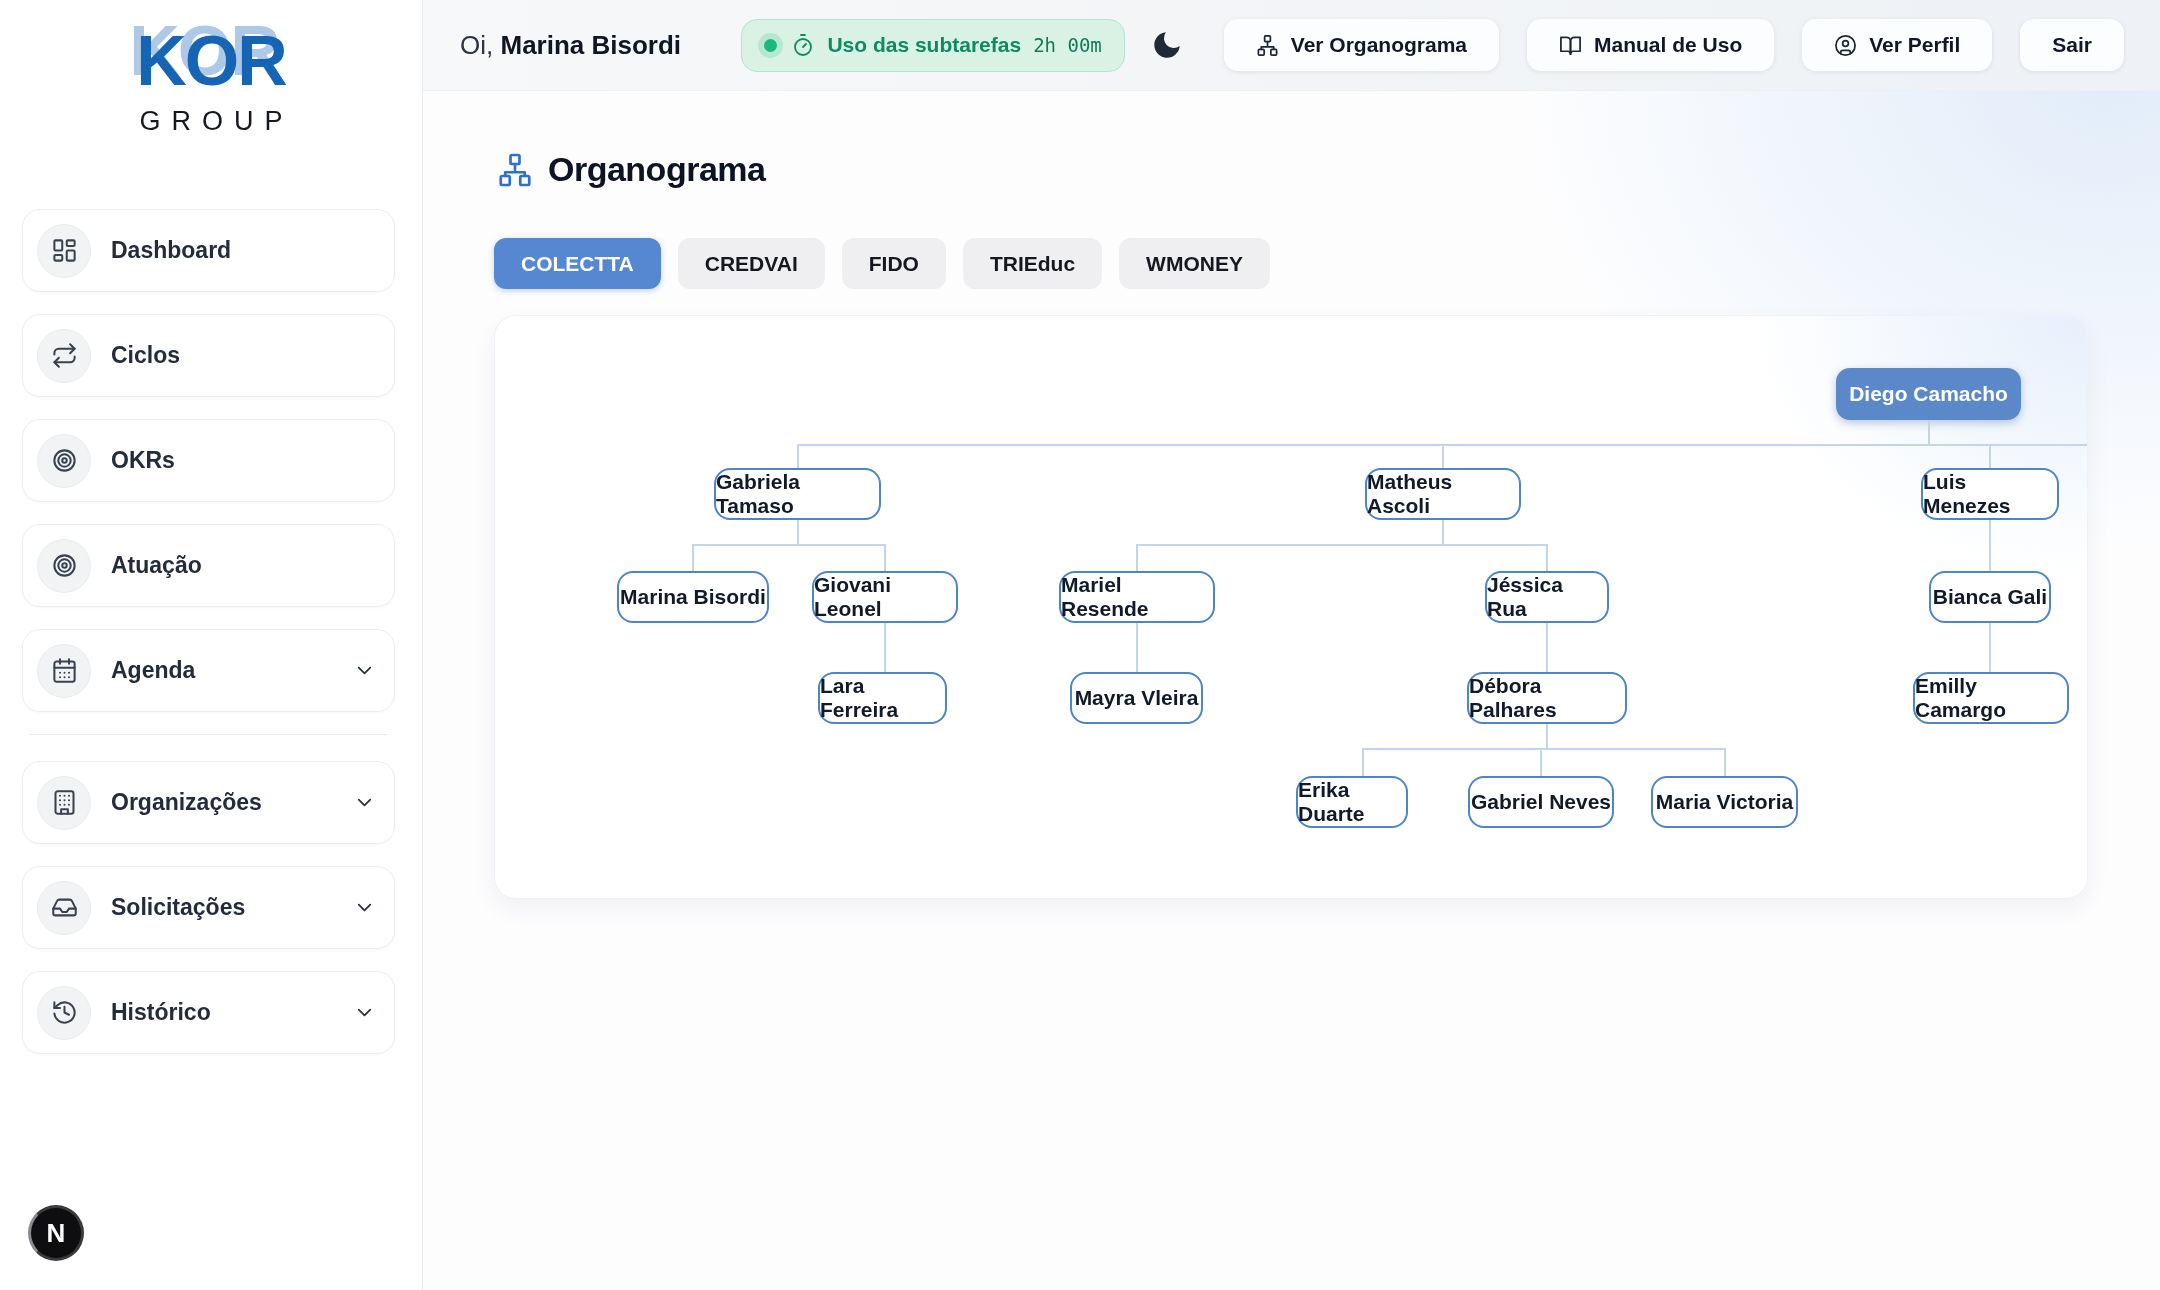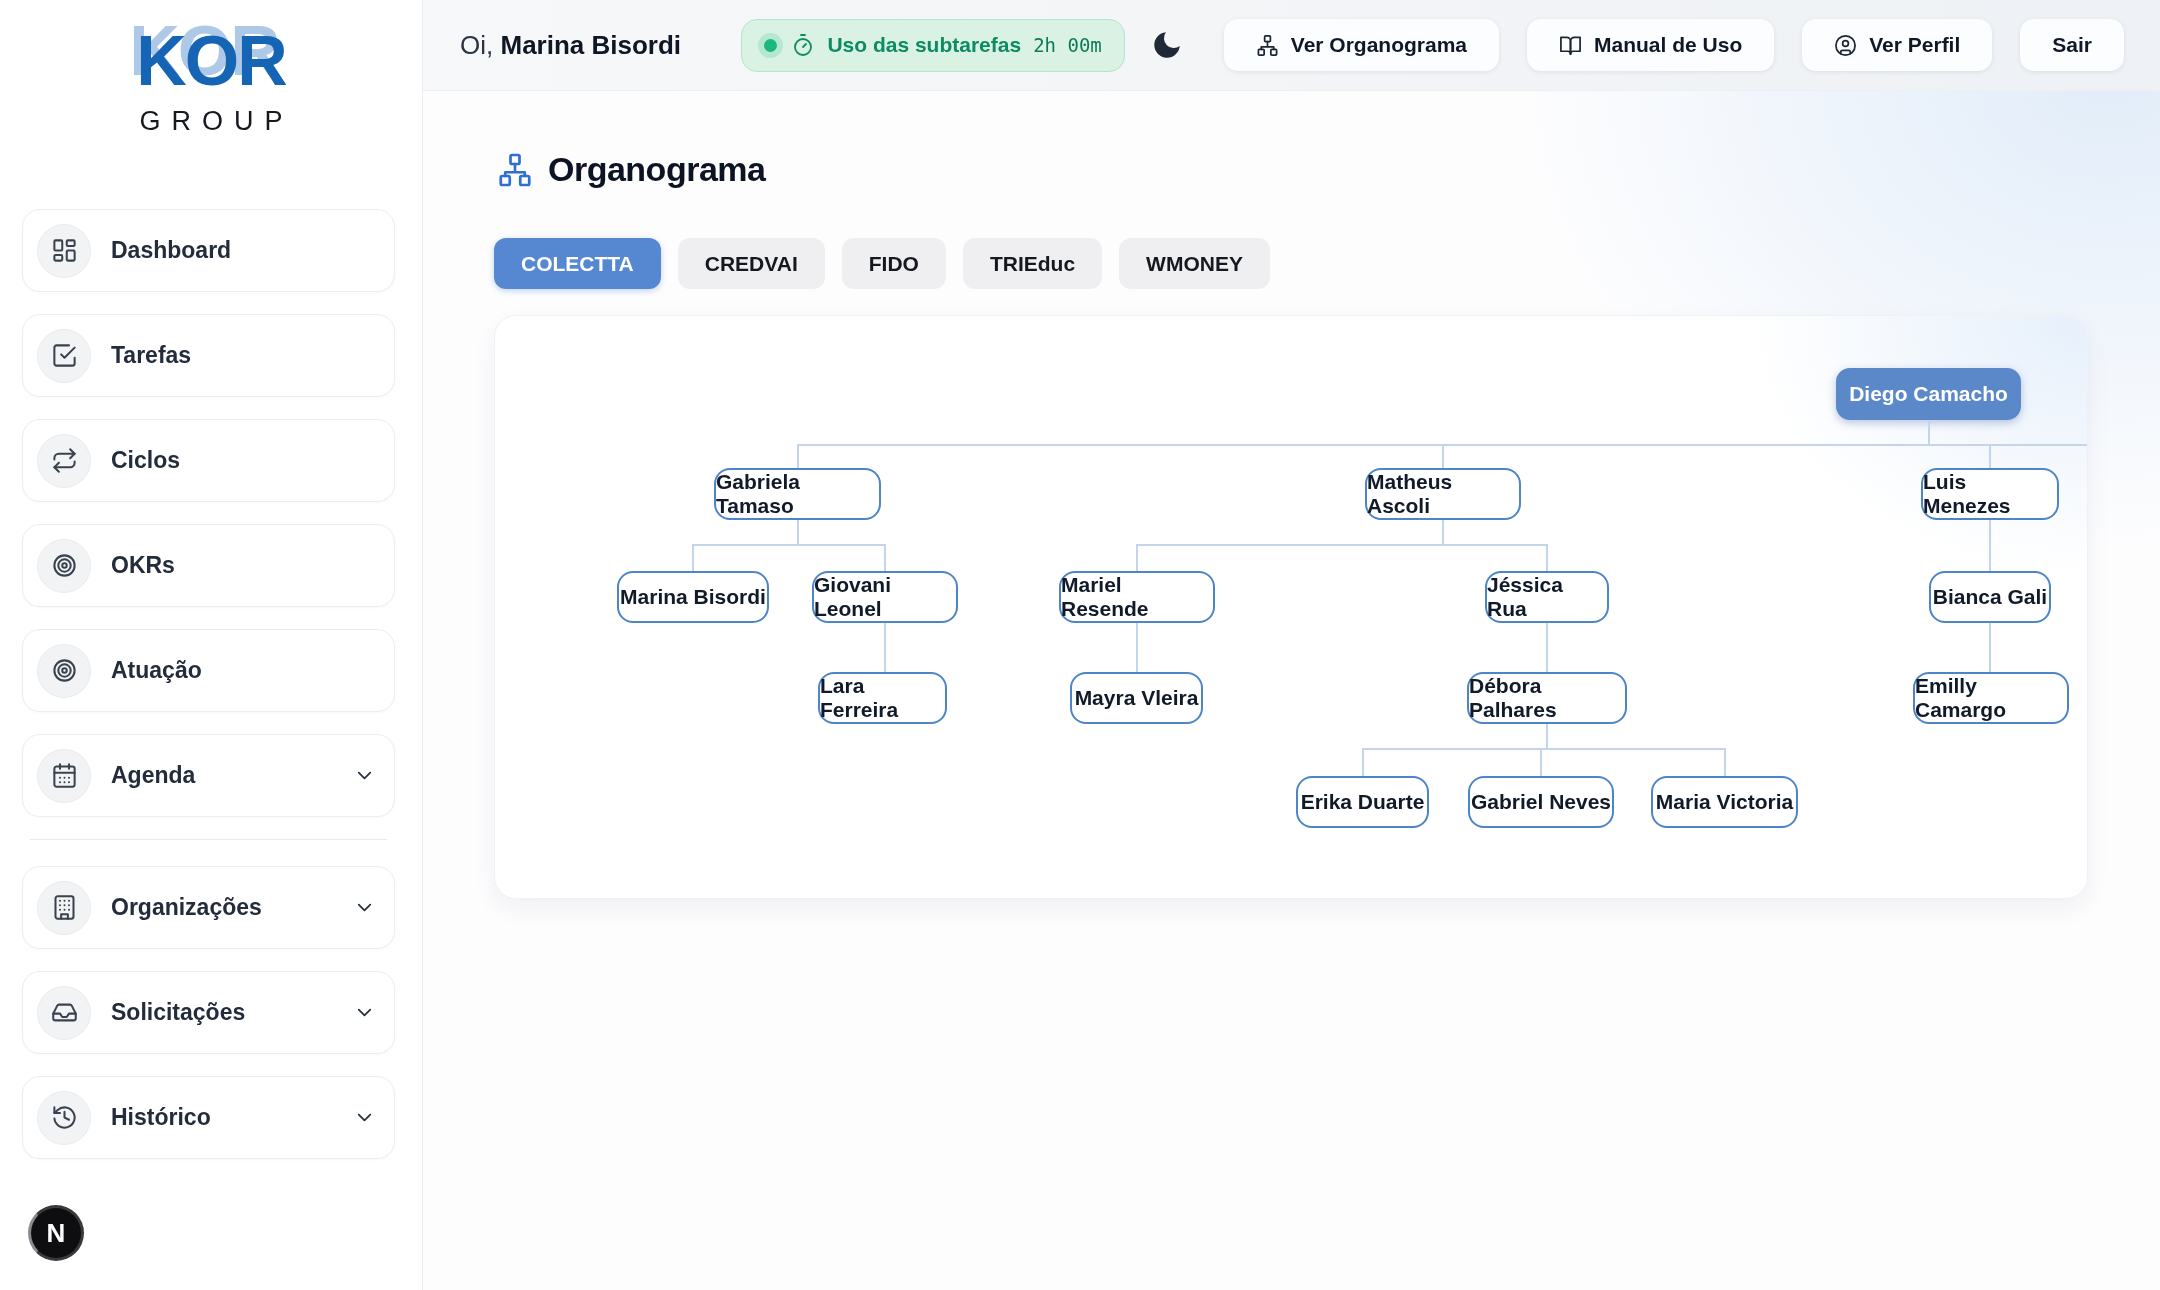--- a/index.html
+++ b/index.html
@@ -97,29 +97,20 @@
       <div class="nav-item">
         <span class="nav-ico">
           <svg viewBox="0 0 24 24" fill="none" stroke="currentColor" stroke-width="1.8" stroke-linecap="round" stroke-linejoin="round">
             <rect x="3" y="3" width="7" height="9" rx="1"></rect>
             <rect x="14" y="3" width="7" height="5" rx="1"></rect>
             <rect x="14" y="12" width="7" height="9" rx="1"></rect>
             <rect x="3" y="16" width="7" height="5" rx="1"></rect>
           </svg>
         </span>
         <span class="nav-label">Dashboard</span>
-      </div>
-      <div class="nav-item">
-        <span class="nav-ico">
-          <svg viewBox="0 0 24 24" fill="none" stroke="currentColor" stroke-width="1.8" stroke-linecap="round" stroke-linejoin="round">
-            <path d="M21 14v5a2 2 0 0 1-2 2H5a2 2 0 0 1-2-2V5a2 2 0 0 1 2-2h11"></path>
-            <polyline points="9 11 12 14 21 5"></polyline>
-          </svg>
-        </span>
-        <span class="nav-label">Tarefas</span>
       </div>
       <div class="nav-item">
         <span class="nav-ico">
           <svg viewBox="0 0 24 24" fill="none" stroke="currentColor" stroke-width="1.8" stroke-linecap="round" stroke-linejoin="round">
             <path d="M17 2l4 4-4 4"></path>
             <path d="M3 11v-1a4 4 0 0 1 4-4h14"></path>
             <path d="M7 22l-4-4 4-4"></path>
             <path d="M21 13v1a4 4 0 0 1-4 4H3"></path>
           </svg>
         </span>
@@ -319,21 +310,21 @@
         <div class="cline" style="left: 641px; top: 307px; width: 2px; height: 49px;"></div>
         <div class="node" style="left: 575px; top: 356px; width: 133px;">Mayra Vleira</div>
         <div class="node" style="left: 990px; top: 255px; width: 124px;">Jéssica Rua</div>
         <div class="cline" style="left: 1051px; top: 307px; width: 2px; height: 49px;"></div>
         <div class="node" style="left: 972px; top: 356px; width: 160px;">Débora Palhares</div>
         <div class="cline" style="left: 1051px; top: 408px; width: 2px; height: 24px;"></div>
         <div class="cline" style="left: 867.5px; top: 432px; width: 362px; height: 2px;"></div>
         <div class="cline" style="left: 866.5px; top: 432px; width: 2px; height: 28px;"></div>
         <div class="cline" style="left: 1045px; top: 432px; width: 2px; height: 28px;"></div>
         <div class="cline" style="left: 1228.5px; top: 432px; width: 2px; height: 28px;"></div>
-        <div class="node" style="left: 801px; top: 460px; width: 133px;">Erika Duarte</div>
+        <div class="node" style="left: 801px; top: 460px; width: 112px;">Erika Duarte</div>
         <div class="node" style="left: 973px; top: 460px; width: 146px;">Gabriel Neves</div>
         <div class="node" style="left: 1156px; top: 460px; width: 147px;">Maria Victoria</div>
         <div class="node" style="left: 1426px; top: 152px; width: 138px;">Luis Menezes</div>
         <div class="cline" style="left: 1494px; top: 204px; width: 2px; height: 51px;"></div>
         <div class="node" style="left: 1434px; top: 255px; width: 122px;">Bianca Gali</div>
         <div class="cline" style="left: 1494px; top: 307px; width: 2px; height: 49px;"></div>
         <div class="node" style="left: 1418px; top: 356px; width: 156px;">Emilly Camargo</div>
       </div>
   </section>
 </div>

